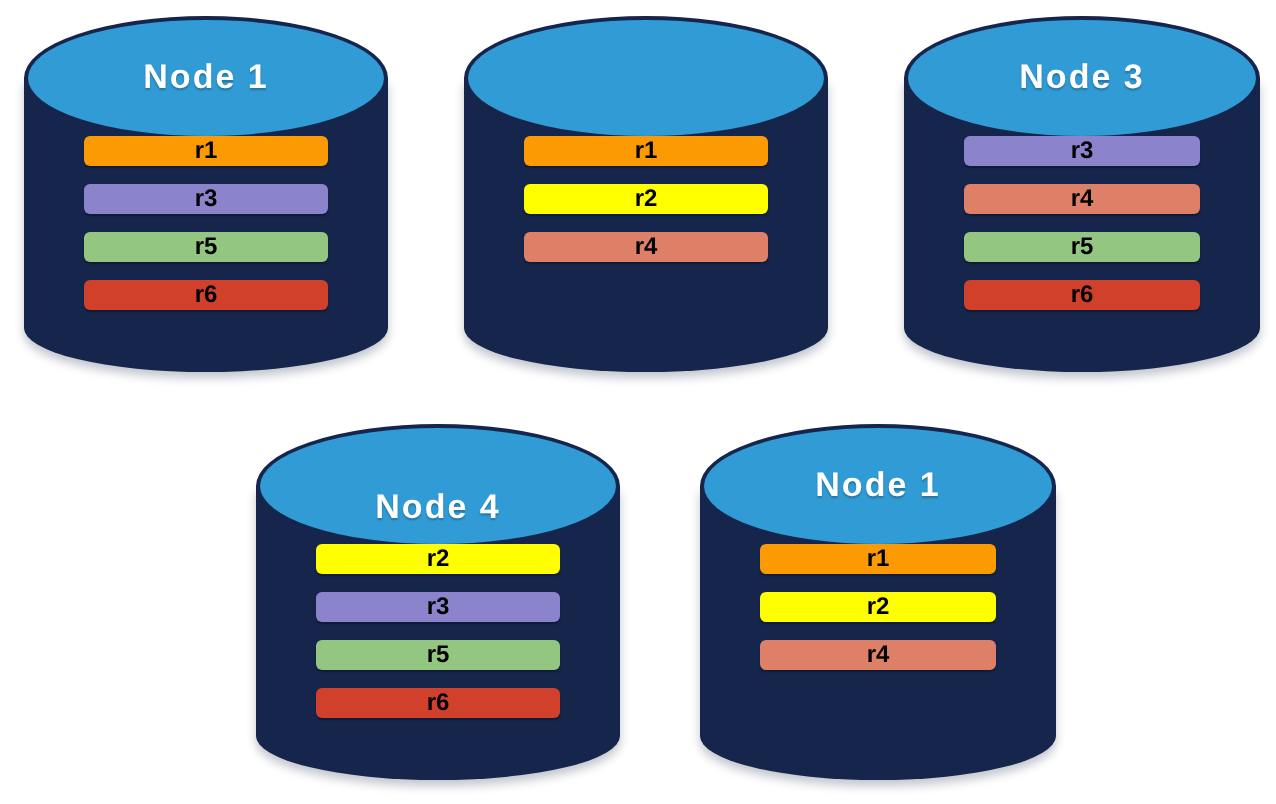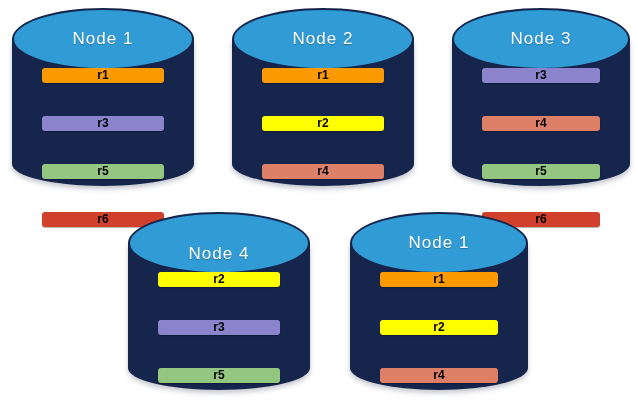--- a/index.html
+++ b/index.html
@@ -46,35 +46,34 @@
     background: #309bd5;
     border: 2px solid #16254c;
     box-sizing: border-box;
   }
   .cyl-title {
     position: absolute;
     left: 0;
     right: 0;
     text-align: center;
     color: #ffffff;
-    font-weight: normal;
+    font-weight: bold;
     font-size: 17px;
     letter-spacing: 1px;
     white-space: nowrap;
     text-shadow: 0 1px 1px rgba(0,0,0,0.25);
   }
 
   
   .replica-list {
     position: absolute;
     left: 0;
     right: 0;
     display: flex;
     flex-direction: column;
-    gap: 24px;
   }
   .replica {
     height: 15px;
     border-radius: 3px;
     margin-bottom: 9px;
     text-align: center;
     font-size: 12px;
     font-weight: bold;
     color: #000000;
     line-height: 15px;
@@ -94,21 +93,20 @@
       <div class="replica-list" style="top: 60px; left: 30px; right: 30px;">
         <div class="replica" style="background: rgb(251, 154, 2); color: rgb(0, 0, 0);">r1</div>
         <div class="replica" style="background: rgb(139, 132, 204); color: rgb(0, 0, 0);">r3</div>
         <div class="replica" style="background: rgb(147, 198, 128); color: rgb(0, 0, 0);">r5</div>
         <div class="replica" style="background: rgb(209, 64, 42); color: rgb(0, 0, 0);">r6</div>
       </div>
     </div>
     <div class="node" style="left: 232px; top: 8px; width: 182px; height: 178px;">
       <div class="cyl-body" style="top: 31px; height: 147px; background: rgb(22, 37, 76);"></div>
       <div class="cyl-top" style="height: 62px; background: rgb(48, 155, 213); border-color: rgb(22, 37, 76);"></div>
-      <div class="cyl-title" style="top: 21px; color: rgb(255, 255, 255);">Node  2</div>
       <div class="replica-list" style="top: 60px; left: 30px; right: 30px;">
         <div class="replica" style="background: rgb(251, 154, 2); color: rgb(0, 0, 0);">r1</div>
         <div class="replica" style="background: rgb(255, 255, 0); color: rgb(0, 0, 0);">r2</div>
         <div class="replica" style="background: rgb(222, 127, 104); color: rgb(0, 0, 0);">r4</div>
       </div>
     </div>
     <div class="node" style="left: 452px; top: 8px; width: 178px; height: 178px;">
       <div class="cyl-body" style="top: 31px; height: 147px; background: rgb(22, 37, 76);"></div>
       <div class="cyl-top" style="height: 62px; background: rgb(48, 155, 213); border-color: rgb(22, 37, 76);"></div>
       <div class="cyl-title" style="top: 21px; color: rgb(255, 255, 255);">Node  3</div>

